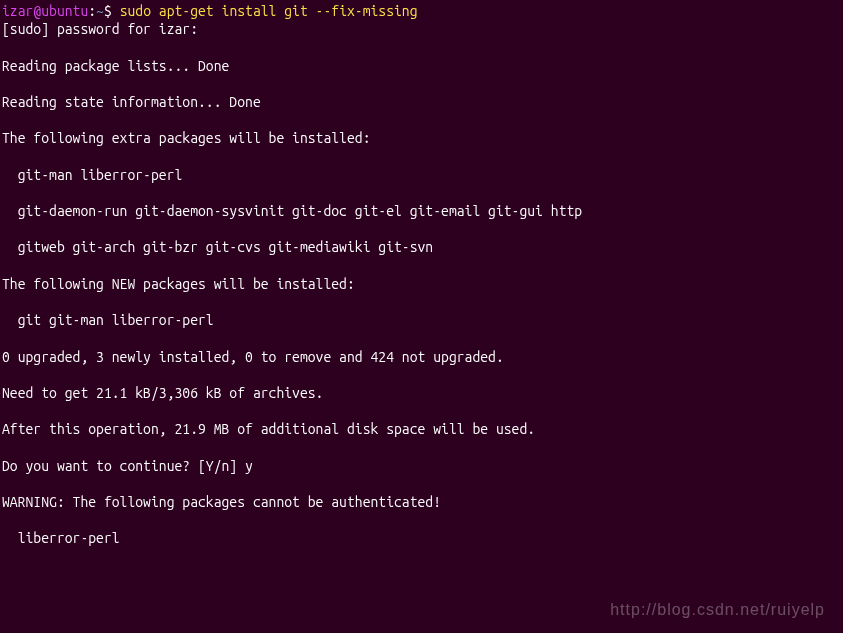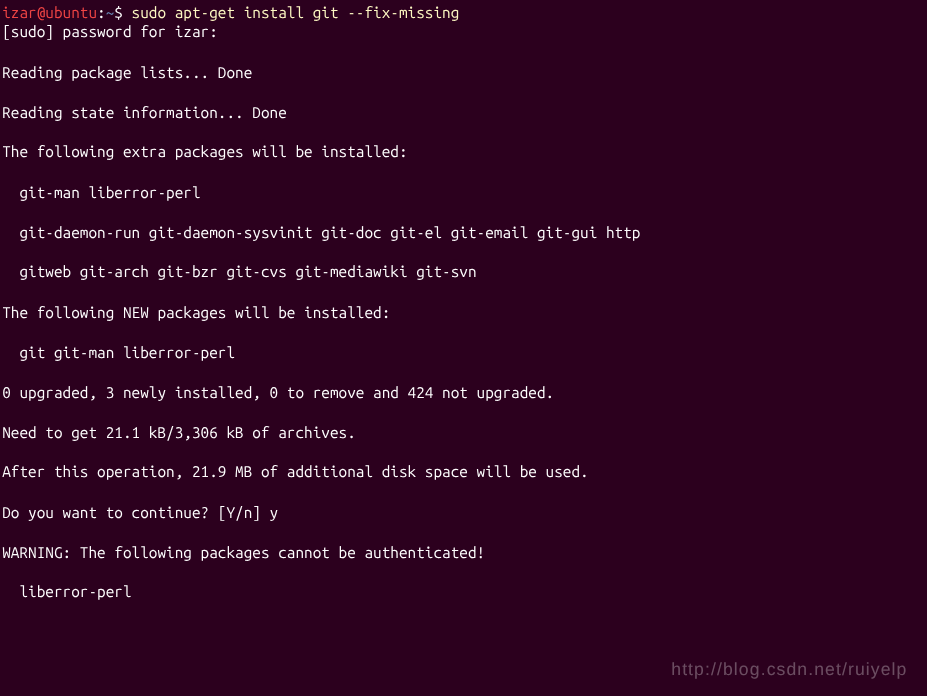--- a/index.html
+++ b/index.html
@@ -16,27 +16,27 @@
       padding: 2px;
       width: 843px;
       height: 633px;
       overflow: hidden;
       position: relative;
     }
     .terminal {
       white-space: pre;
     }
     .prompt-user {
-      color: #ef4444;
+      color: #d946ef;
     }
     .prompt-path {
       color: #729fcf;
     }
     .command {
-      color: #fef9c3;
+      color: #fde047;
     }
     .line {
       color: #ffffff;
     }
     .watermark {
       position: absolute;
       bottom: 12px;
       right: 18px;
       color: rgba(255, 255, 255, 0.3);
       font-family: sans-serif;

